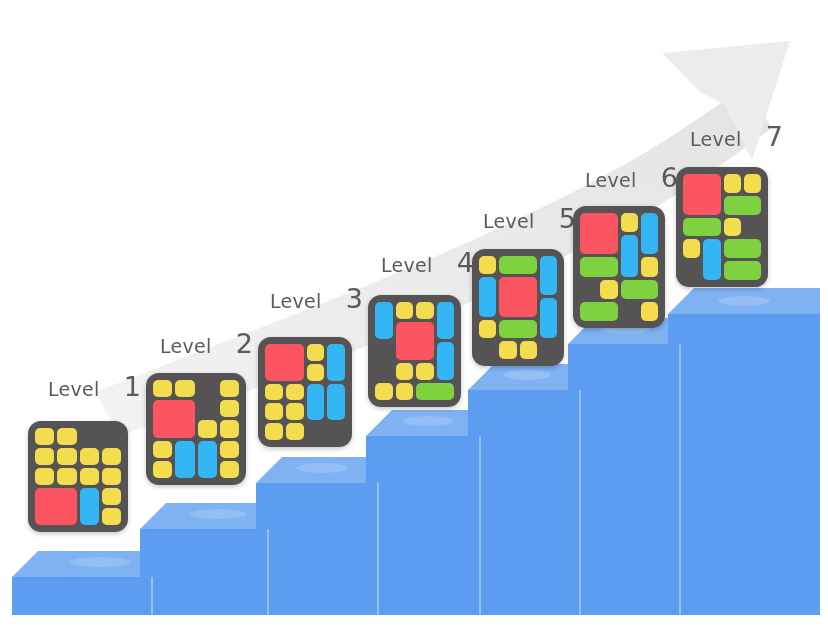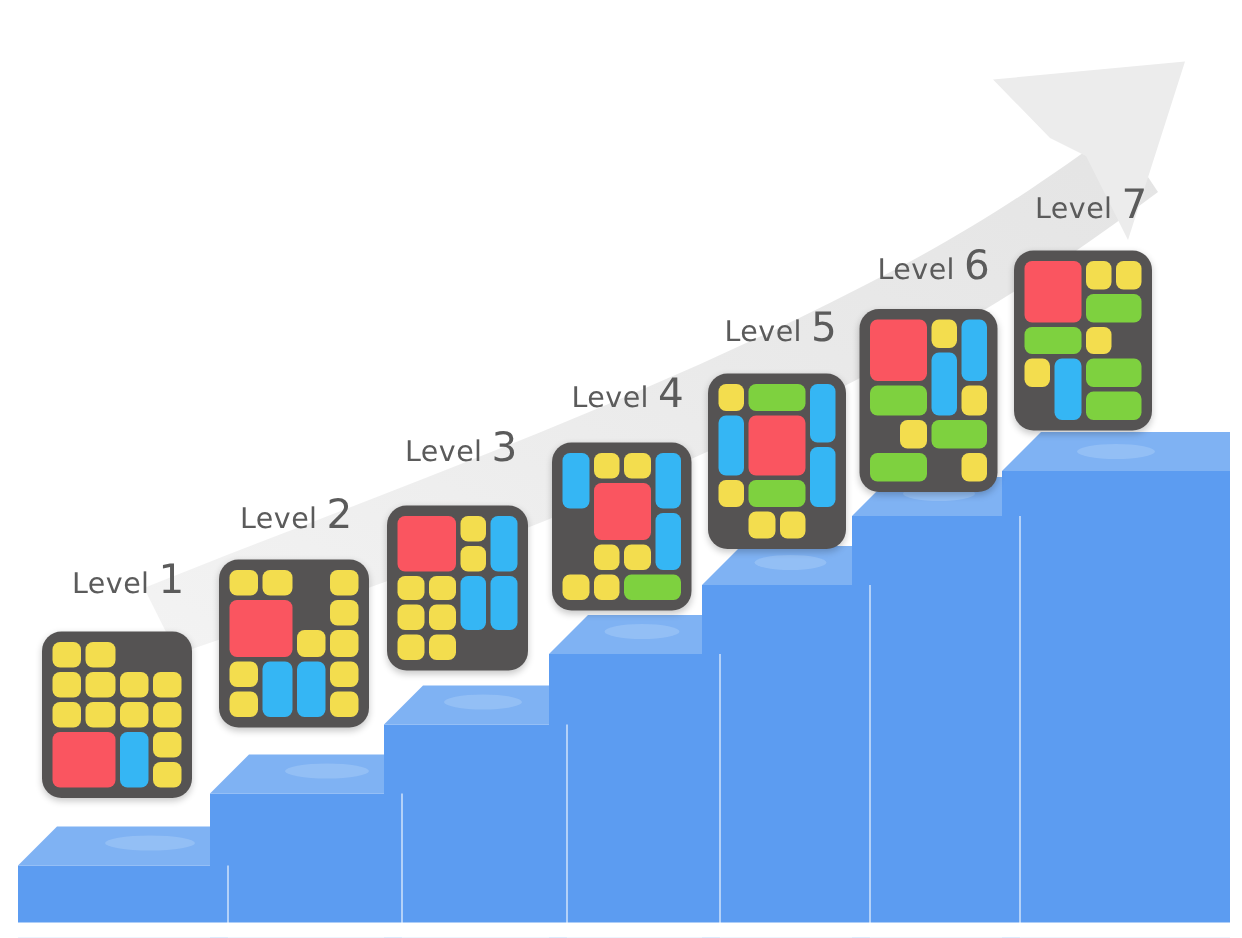--- a/index.html
+++ b/index.html
@@ -22,21 +22,21 @@
   
   .level{position:absolute;z-index:20;}
   .level-label{
     position:absolute;
     white-space:nowrap;
     color:#5b5b5b;
     font-family:"DejaVu Sans",sans-serif;
     letter-spacing:.3px;
     display:flex;
     align-items:baseline;
-    gap:6px;
+    gap:24px;
   }
   .level-label .lab-word{font-size:19px;font-weight:400;}
   .level-label .lab-num{font-size:27px;font-weight:400;line-height:1;}
 
   
   .board{
     position:absolute;
     background:#555353;
     border-radius:13px;
     box-shadow:0 2px 5px rgba(0,0,0,.22);

